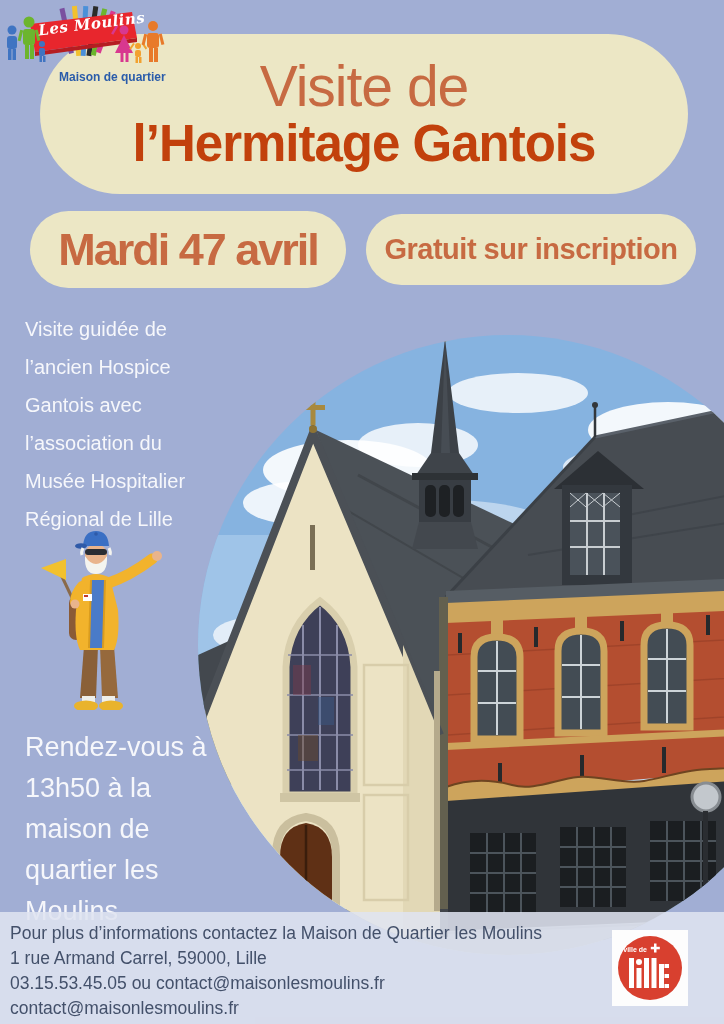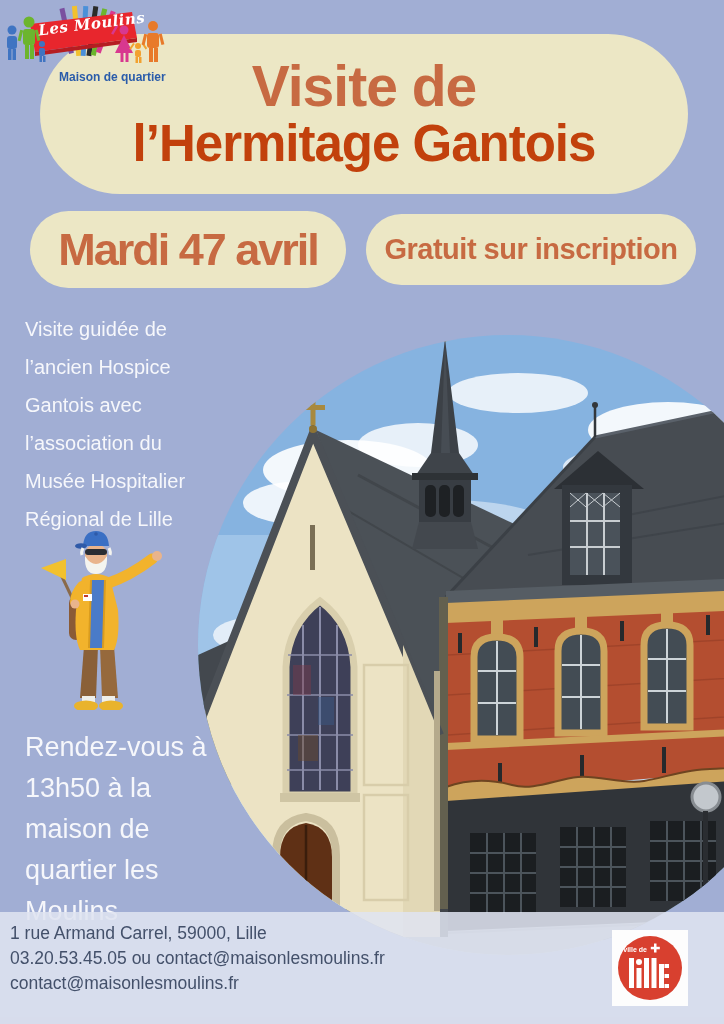--- a/index.html
+++ b/index.html
@@ -21,21 +21,21 @@
   .brand-sub {
     position:absolute; left:57px; top:50px;
     font-size:12px; font-weight:700; color:#2a5caa; white-space:nowrap;margin-top:20px;
   }
   
   .title-box {
     position:absolute; left:40px; top:34px; width:648px; height:160px;
     background:#ece7c5; border-radius:82px; z-index:2;
     display:flex; flex-direction:column; justify-content:center; align-items:center;
   }
-  .title-l1 { font-size:57px; font-weight:700; color:#c76a42; letter-spacing:-1px; line-height:1.05; }
+  .title-l1 { font-size:57px; font-weight:400; color:#c76a42; letter-spacing:-1px; line-height:1.05; }
   .title-l2 { font-size:51px; font-weight:700; color:#c2410c; letter-spacing:-1px; line-height:1.05; }
   
   .badge {
     position:absolute; background:#ece7c5; color:#c76a42; font-weight:700;
     display:flex; align-items:center; justify-content:center; z-index:2;
   }
   .badge-date { left:30px; top:211px; width:316px; height:77px; border-radius:40px; font-size:45px; letter-spacing:-2px; }
   .badge-reg  { left:366px; top:214px; width:330px; height:71px; border-radius:36px; font-size:29px; letter-spacing:-0.5px; }
   
   .description {
@@ -349,22 +349,23 @@
     </svg>
   </div>
 
   <div class="meeting">Rendez-vous à
 13h50 à la
 maison de
 quartier les
 Moulins</div>
 
   <div class="footer">
+    <div class="footer-line">Pour plus d’informations contactez la Maison de Quartier les Moulins</div>
     <div class="footer-line">1 rue Armand Carrel, 59000, Lille</div>
-    <div class="footer-line">03.20.53.45.05 ou contact@maisonlesmoulins.fr</div>
+    <div class="footer-line">03.15.53.45.05 ou contact@maisonlesmoulins.fr</div>
     <div class="footer-line">contact@maisonlesmoulins.fr</div>
   </div>
 
   <div class="lille-logo">
     <svg width="68" height="68" viewBox="0 0 68 68">
       <circle cx="34" cy="34" r="32" fill="#d8402f"></circle>
       <text x="31" y="18" text-anchor="end" font-family="Liberation Sans, sans-serif" font-size="7" font-weight="bold" fill="#ffffff">ville de</text>
       <g fill="#ffffff">
         <rect x="38" y="9.5" width="2.5" height="9"></rect>
         <rect x="34.8" y="12.8" width="9" height="2.5"></rect>

